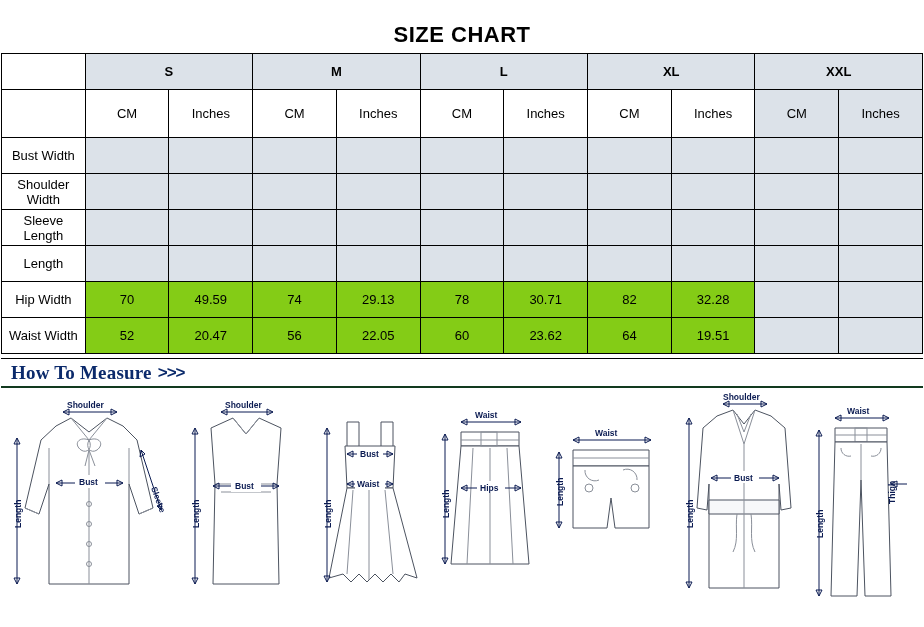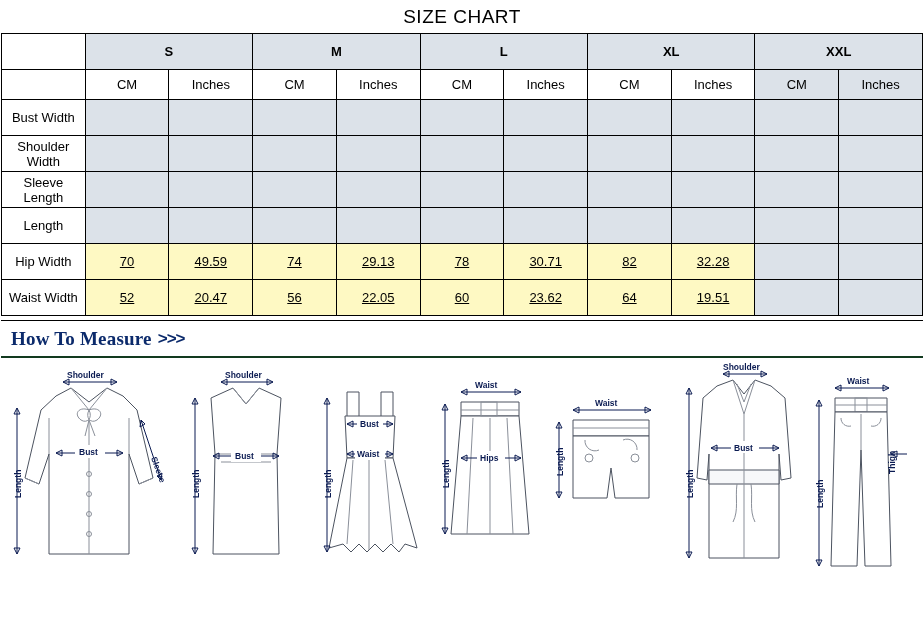--- a/index.html
+++ b/index.html
@@ -11,24 +11,24 @@
     overflow: hidden;
   }
   #page {
     position: relative;
     width: 924px; height: 627px;
     background: #ffffff;
   }
   
   .title {
     text-align: center;
-    font-size: 19px;
-    font-weight: normal;
+    font-size: 22px;
+    font-weight: bold;
     color: #000;
-    padding: 6px 0 5px 0;
+    padding: 22px 0 5px 0;
     letter-spacing: 0.5px;
   }
   
   table.chart {
     border-collapse: collapse;
     width: 922px;
     margin: 0 1px;
     table-layout: fixed;
   }
   table.chart td {
@@ -51,30 +51,30 @@
     color: #e8001c;
     background: #dce2e9;
   }
   td.unit {
     font-size: 12px;
     background: #ffffff;
     height: 30px;
   }
   td.unit.shaded { background: #dce2e9; }
   td.blank-shaded { background: #dce2e9; }
-  td.val { background: #fef9c3; text-decoration: underline; }
+  td.val { background: #84cc16; }
   td.corner { background: #ffffff; }
-  tr.unitrow td { height: 30px; }
+  tr.unitrow td { height: 48px; }
 
   
   .measure-band {
     position: relative;
     margin: 4px 1px 0 1px;
     width: 922px;
-    height: 38px;
+    height: 30px;
     background: #ffffff;
     border-top: 1px solid #000;
     border-bottom: 2px solid #123a1f;
     display: flex;
     align-items: center;
   }
   .measure-title {
     font-family: "Liberation Serif", serif;
     font-weight: bold;
     font-size: 19px;

